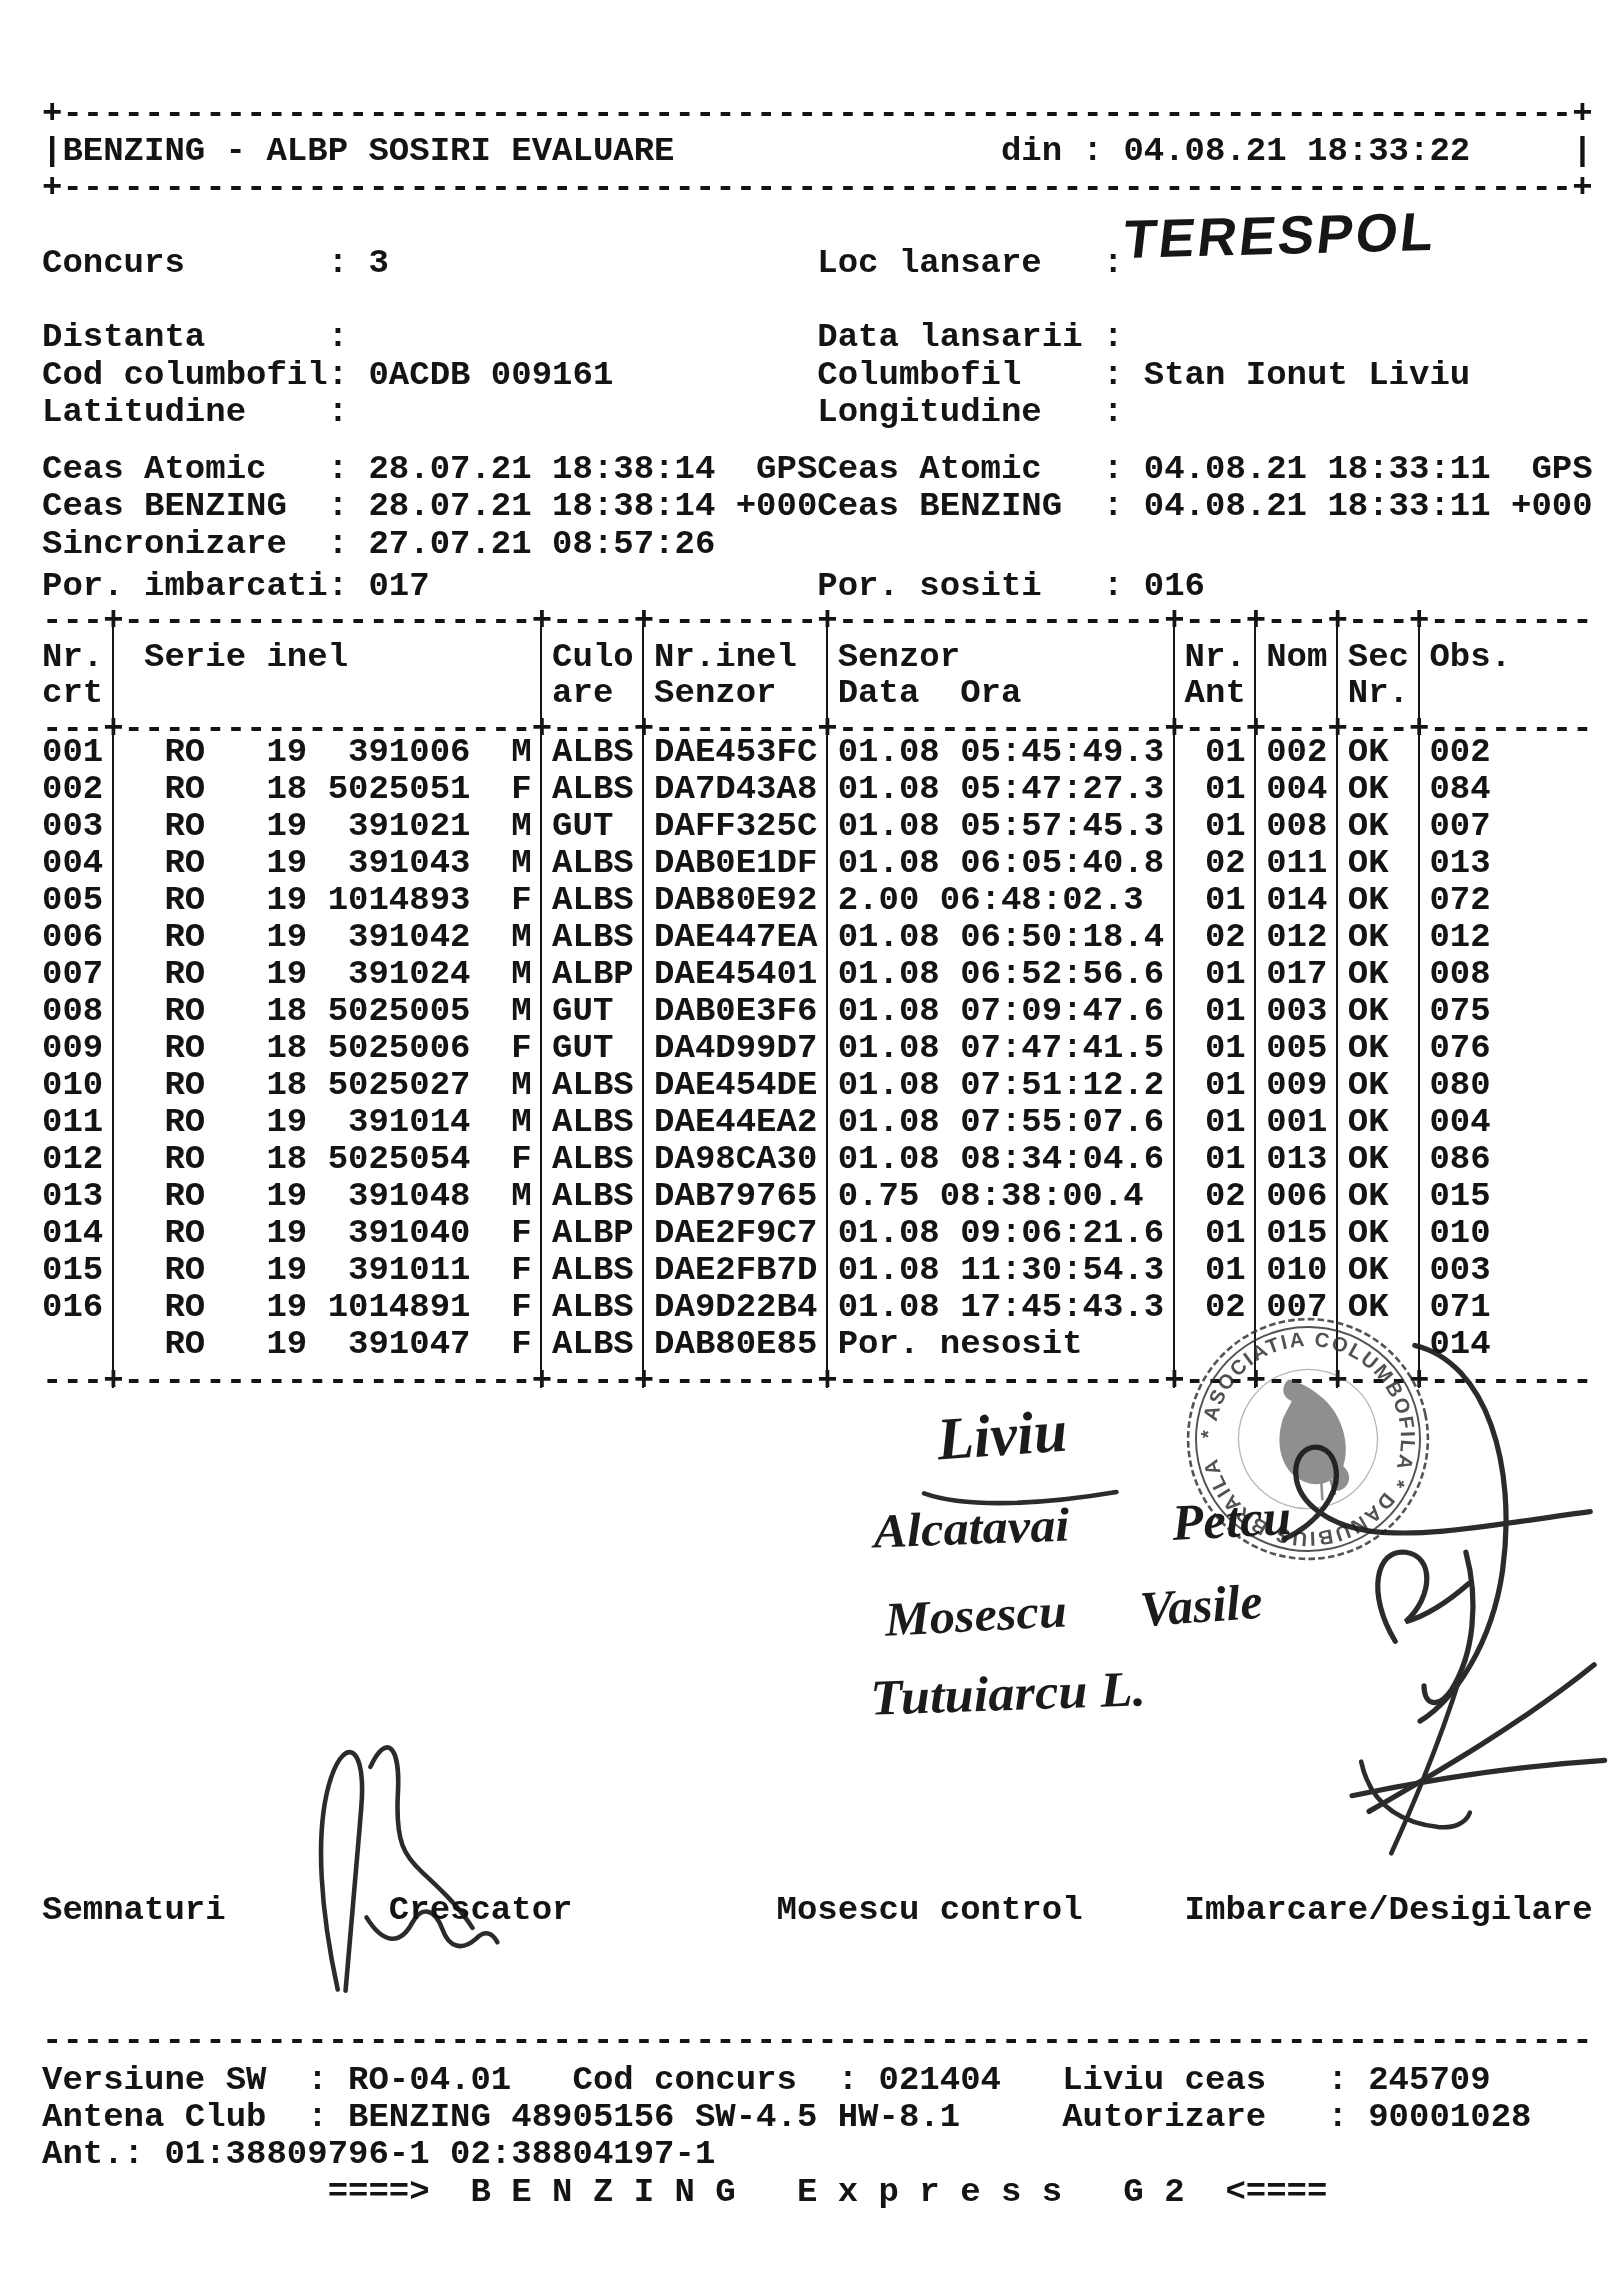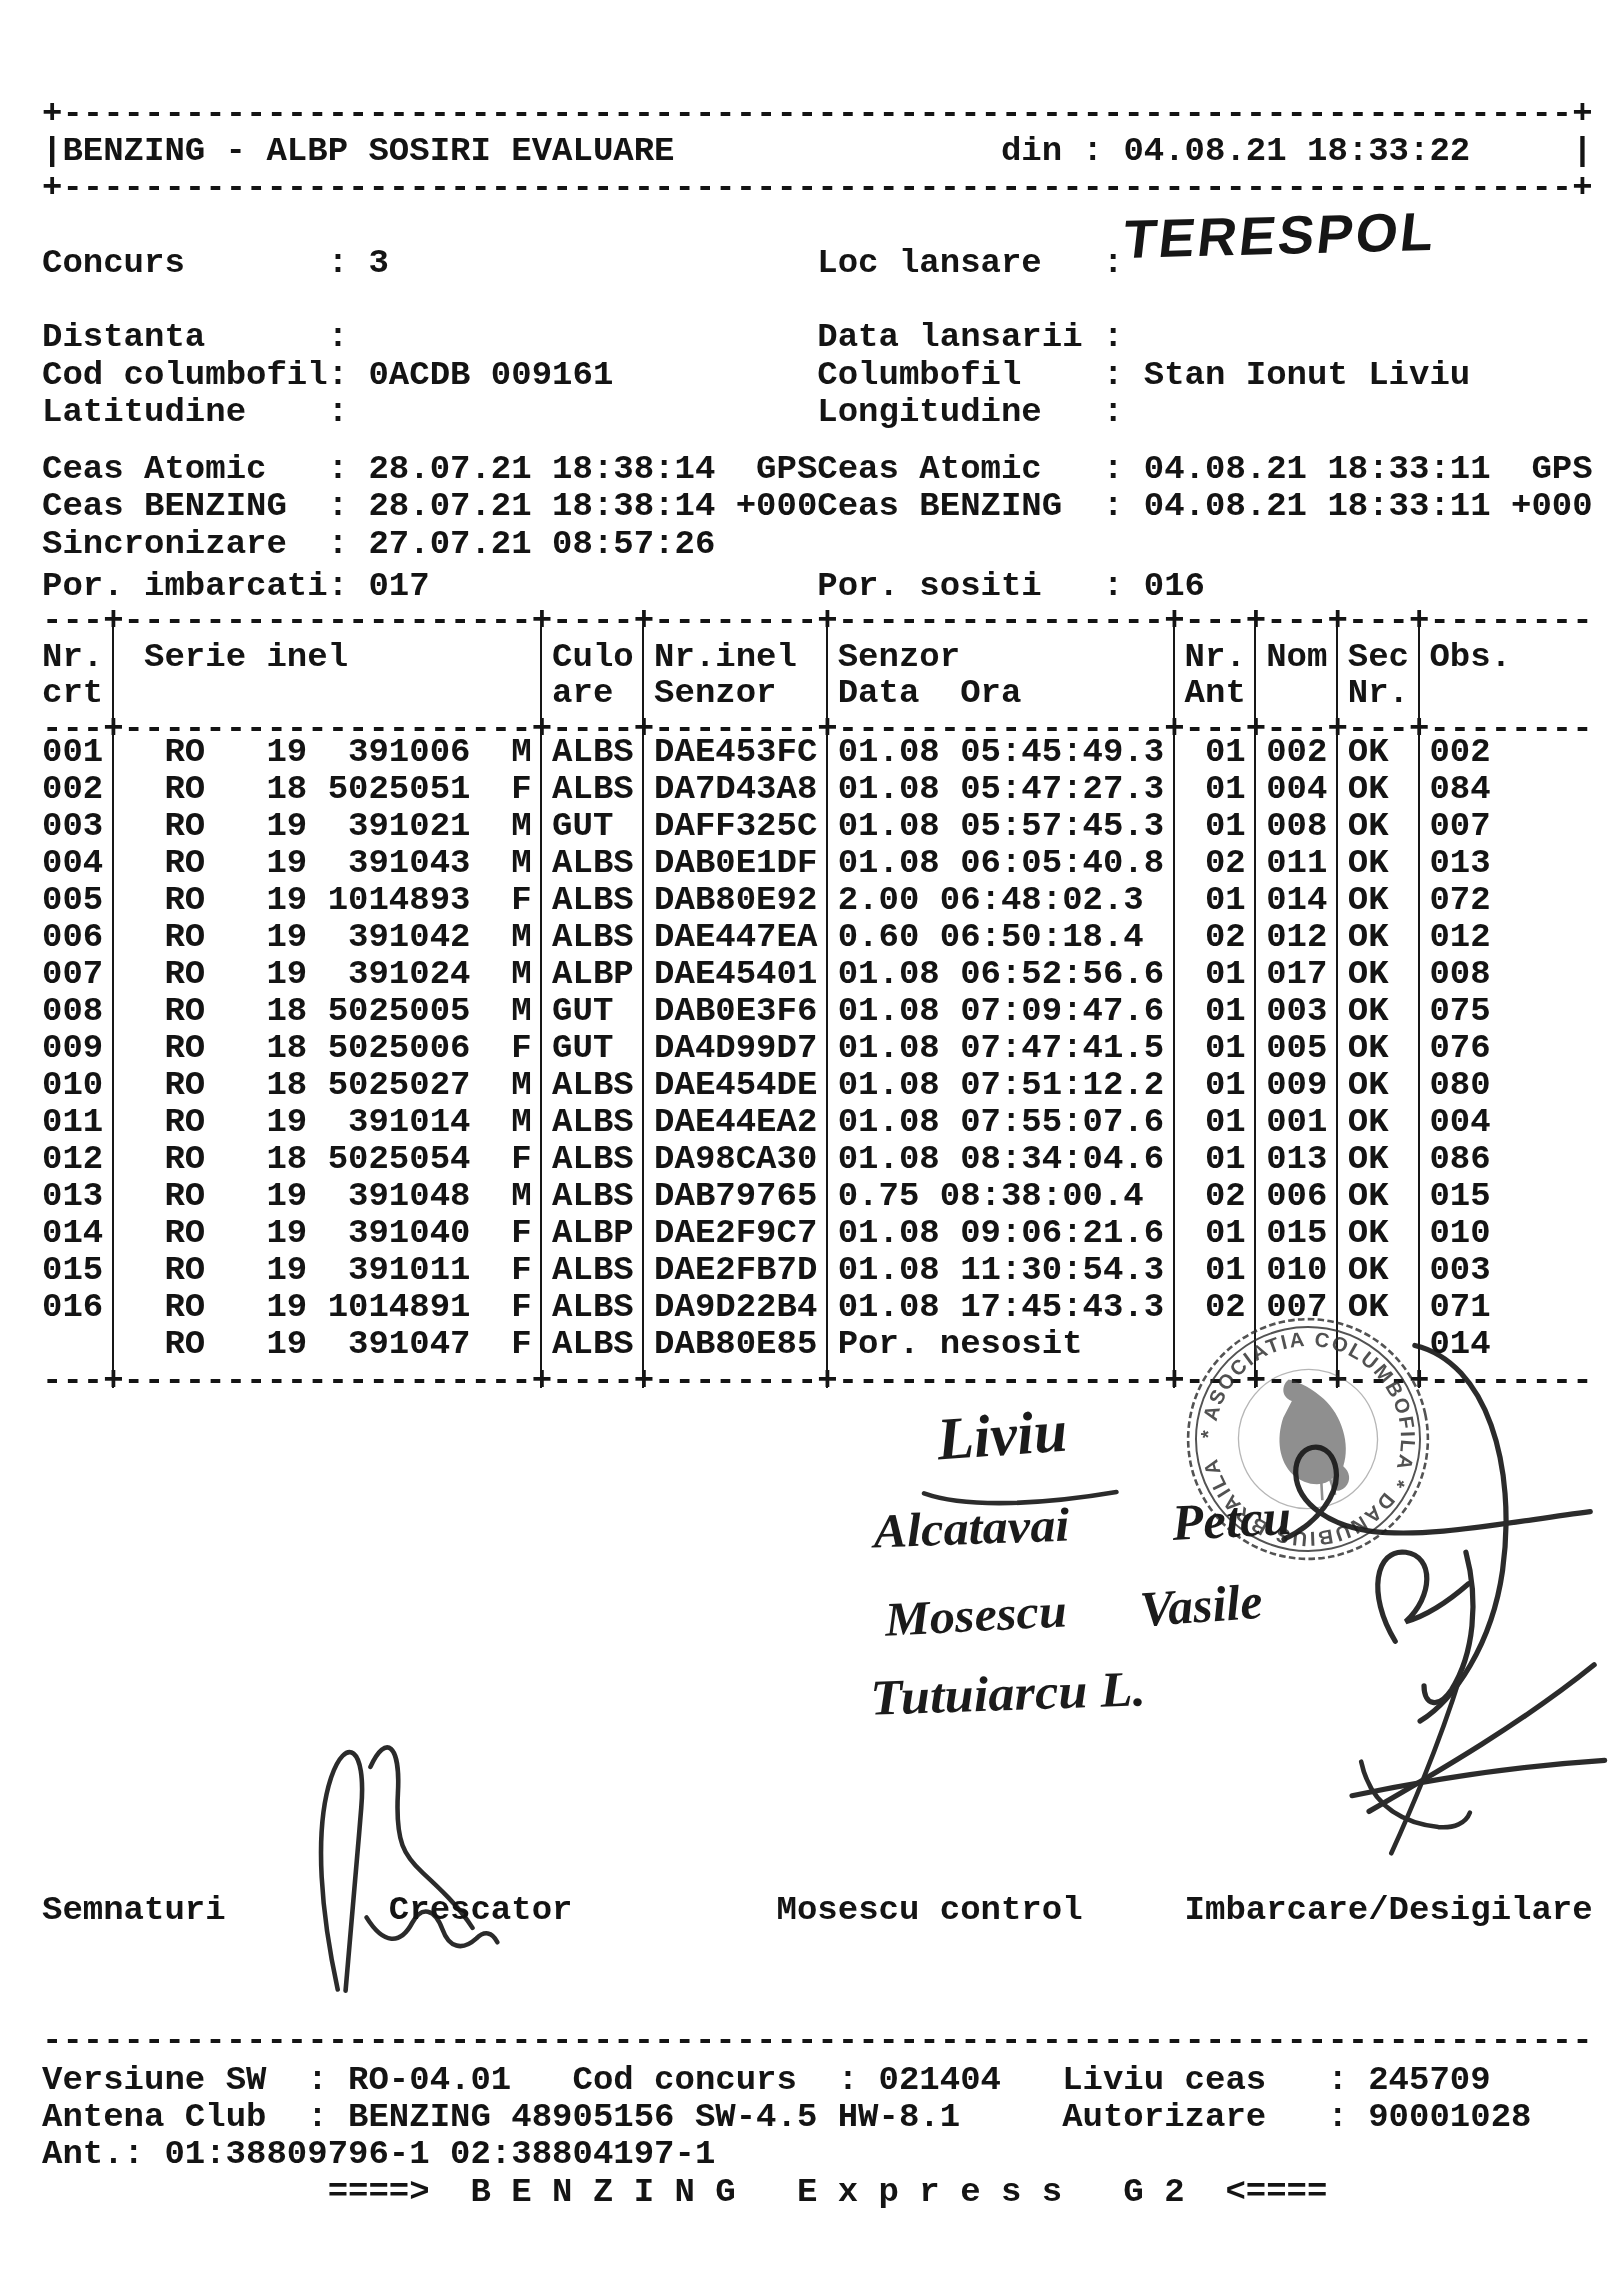--- a/index.html
+++ b/index.html
@@ -186,21 +186,21 @@
       <span class="cell" style="left:68ch">072</span>
     </div>
     <div class="trow">
       <span class="cell" style="left:0ch">006</span>
       <span class="cell" style="left:6ch">RO</span>
       <span class="cell" style="left:11ch">19</span>
       <span class="cell r" style="left:13ch;width:8ch">391042</span>
       <span class="cell r" style="left:22ch;width:2ch">M</span>
       <span class="cell" style="left:25ch">ALBS</span>
       <span class="cell" style="left:30ch">DAE447EA</span>
-      <span class="cell" style="left:39ch">0.60 06:50:18.4</span>
+      <span class="cell" style="left:39ch">01.08 06:50:18.4</span>
       <span class="cell r" style="left:56ch;width:3ch">02</span>
       <span class="cell" style="left:60ch">012</span>
       <span class="cell" style="left:64ch">OK</span>
       <span class="cell" style="left:68ch">012</span>
     </div>
     <div class="trow">
       <span class="cell" style="left:0ch">007</span>
       <span class="cell" style="left:6ch">RO</span>
       <span class="cell" style="left:11ch">19</span>
       <span class="cell r" style="left:13ch;width:8ch">391024</span>

